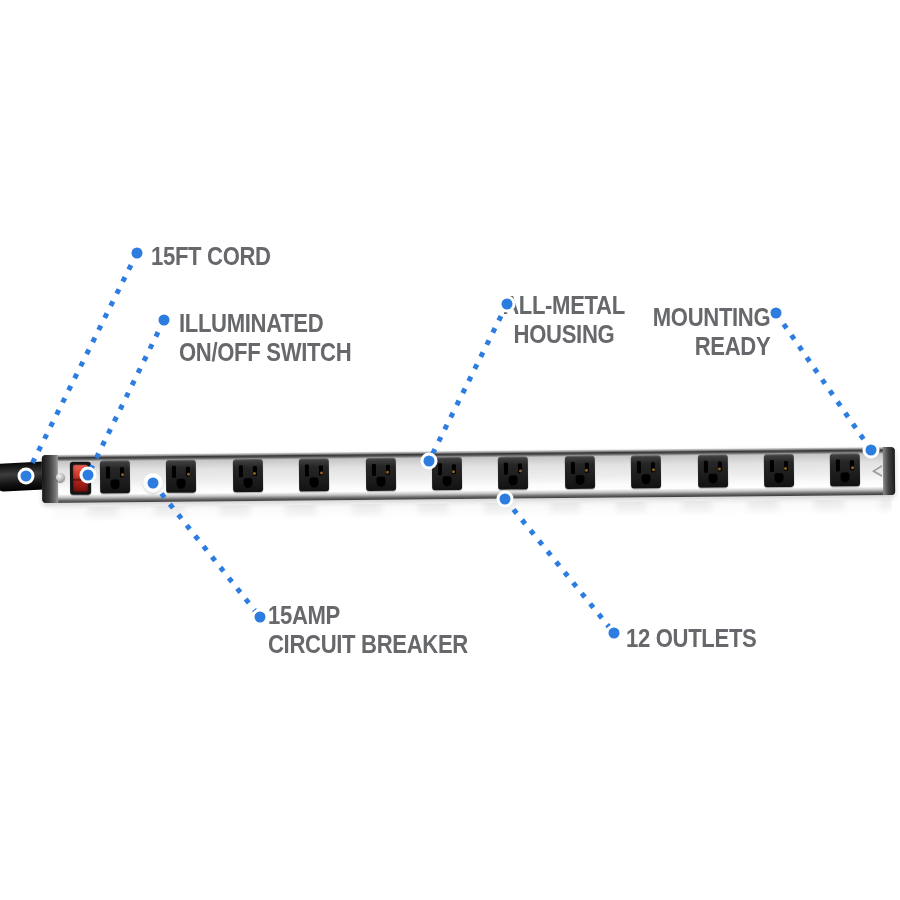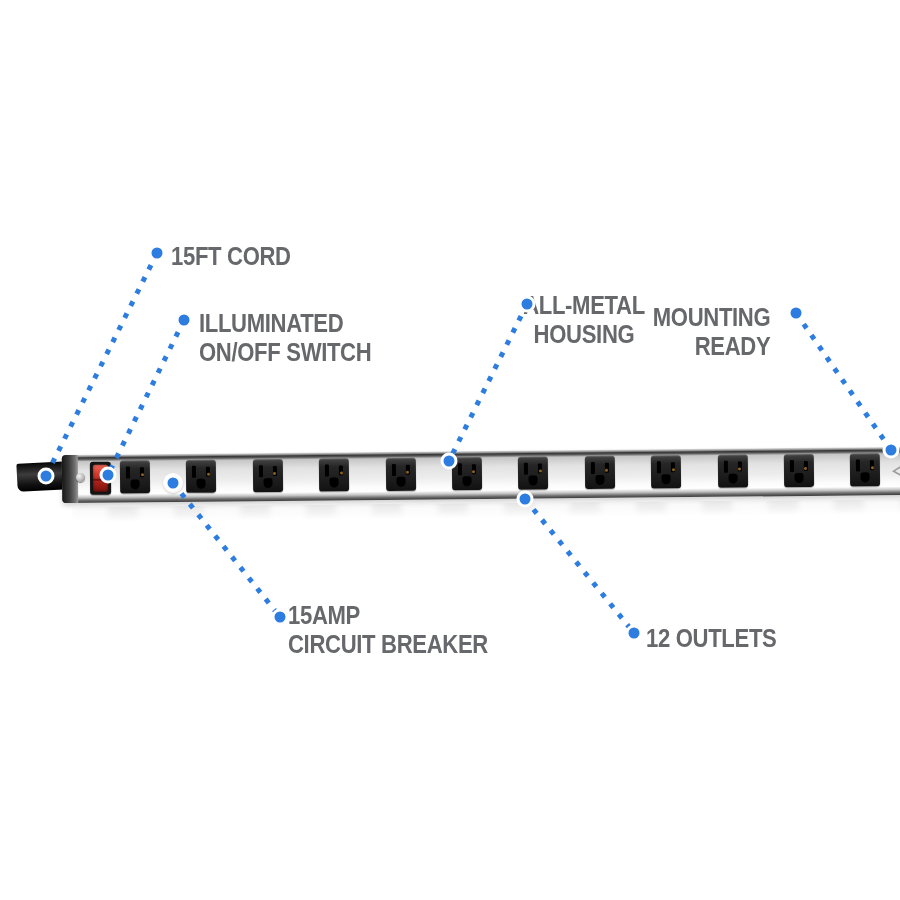--- a/index.html
+++ b/index.html
@@ -9,21 +9,21 @@
   }
   * { box-sizing: border-box; }
   html, body { margin: 0; padding: 0; }
   body {
     width: 900px; height: 900px;
     background: var(--bg);
     font-family: "Liberation Sans", sans-serif;
     position: relative;
     overflow: hidden;
   }
-  .stage { position: absolute; inset: 0; margin-left: 20px; }
+  .stage { position: absolute; inset: 0; }
 
   
   .callout {
     position: absolute;
     color: var(--label-color);
     font-weight: 700;
     font-size: 26px;
     line-height: 29px;
     letter-spacing: -0.4px;
     white-space: nowrap;

